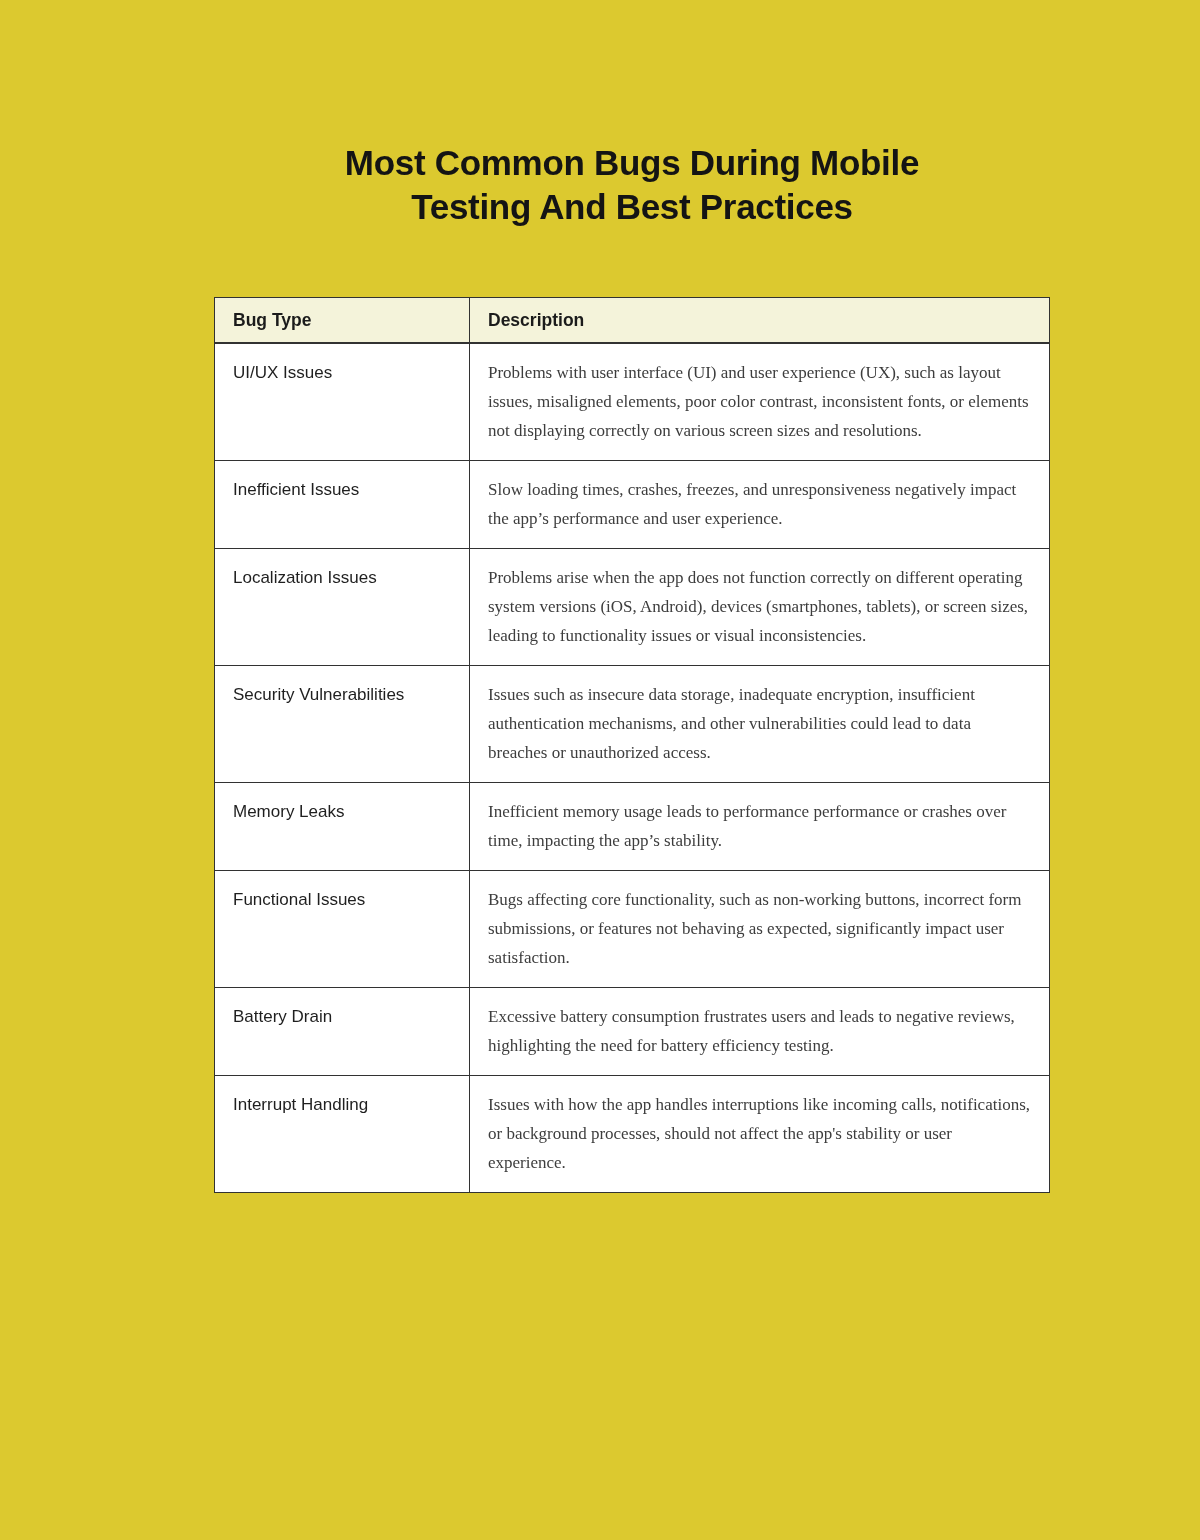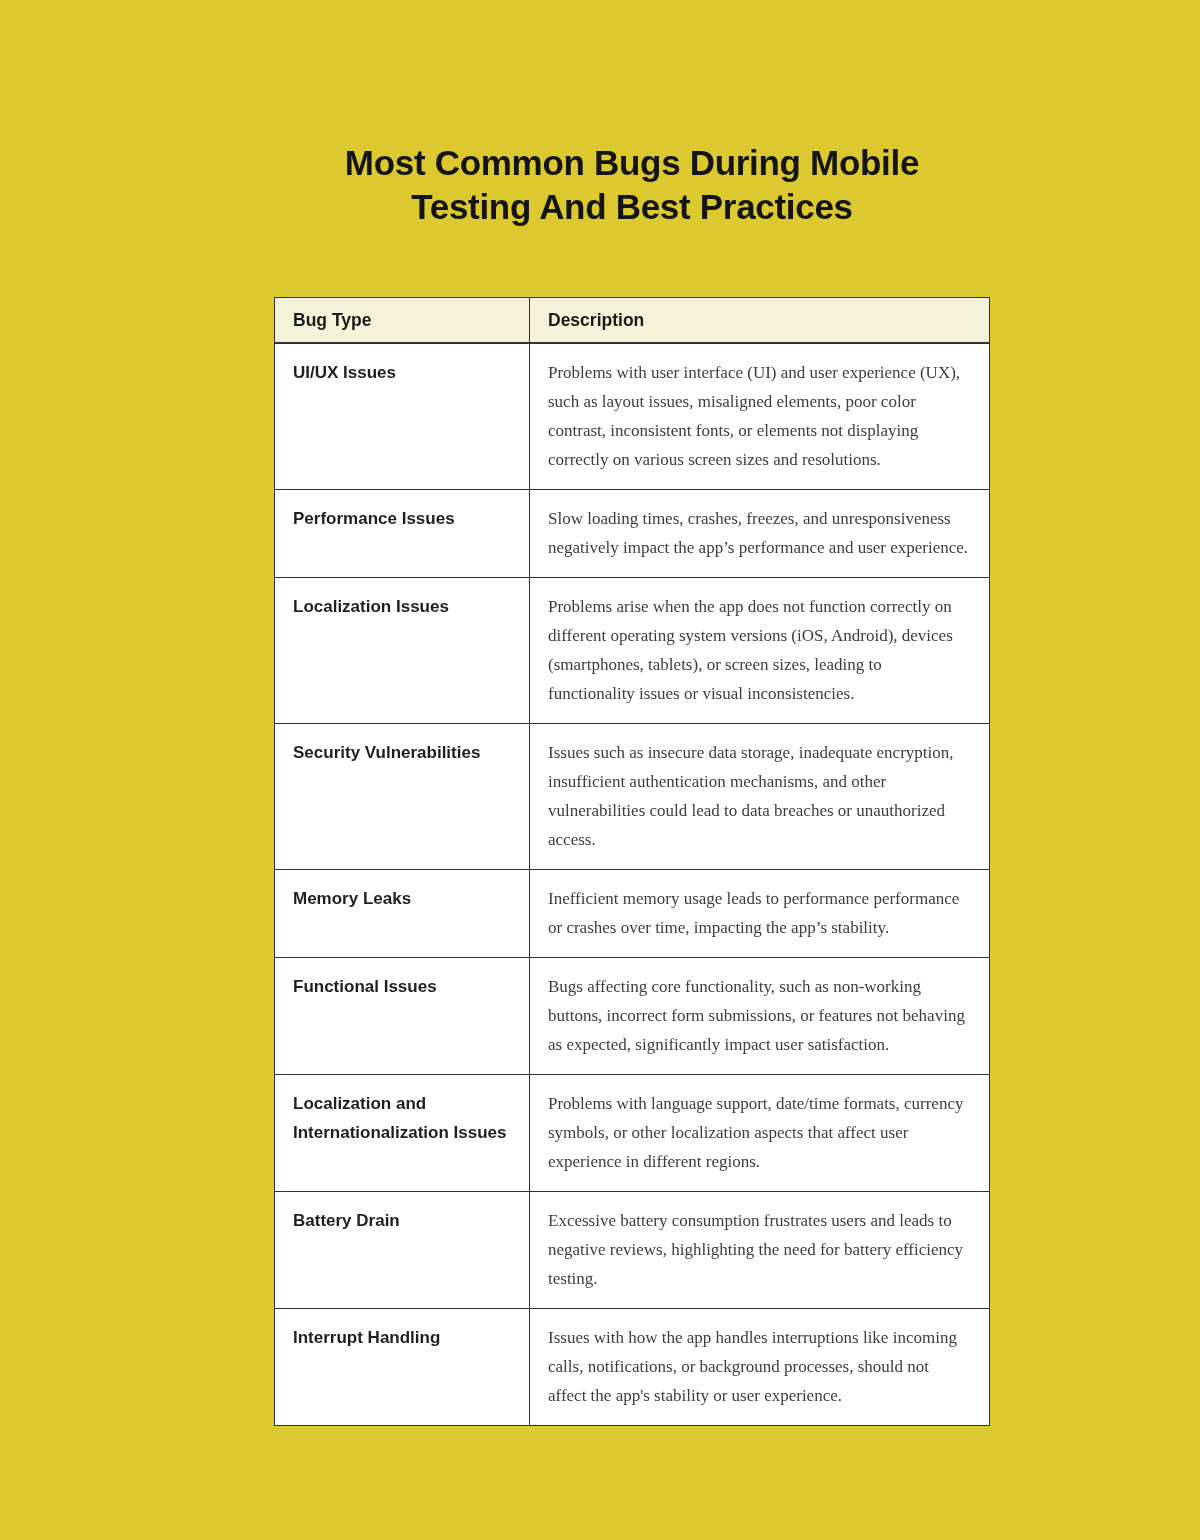--- a/index.html
+++ b/index.html
@@ -17,21 +17,21 @@
   .title {
     text-align: center;
     font-size: 35px;
     line-height: 44px;
     font-weight: 700;
     color: #141414;
     letter-spacing: -0.3px;
     margin-bottom: 52px;
   }
   table.bug-table {
-    width: 716px;
+    width: 836px;
     margin: 0 auto;
     border-collapse: collapse;
     background: #ffffff;
   }
   table.bug-table th,
   table.bug-table td {
     border: 1.5px solid #323232;
     vertical-align: top;
     text-align: left;
   }
@@ -43,21 +43,21 @@
     padding: 12px 18px 11px 18px;
     border-bottom-width: 2px;
   }
   table.bug-table td {
     padding: 14px 18px 15px 18px;
     font-size: 17px;
     line-height: 29px;
   }
   td.type {
     width: 255px;
-    font-weight: 700;
+    font-weight: 400;
     color: #1f1f1f;
   }
   td.desc {
     color: #3d3d3d;
     font-family: Liberation Serif, serif;
   }
 </style>
 </head>
 <body>
 
@@ -74,21 +74,21 @@
         <th class="desc-head">Description</th>
       </tr>
     </thead>
     <tbody>
   <tr>
     <td class="type">UI/UX Issues</td>
     <td class="desc">Problems with user interface (UI) and user experience (UX), such as layout issues, misaligned elements, poor color contrast, inconsistent fonts, or elements not displaying correctly on various screen sizes and resolutions.</td>
   </tr>
 
   <tr>
-    <td class="type">Performance Issues</td>
+    <td class="type">Inefficient Issues</td>
     <td class="desc">Slow loading times, crashes, freezes, and unresponsiveness negatively impact the app’s performance and user experience.</td>
   </tr>
 
   <tr>
     <td class="type">Localization Issues</td>
     <td class="desc">Problems arise when the app does not function correctly on different operating system versions (iOS, Android), devices (smartphones, tablets), or screen sizes, leading to functionality issues or visual inconsistencies.</td>
   </tr>
 
 
   <tr>
@@ -99,24 +99,20 @@
   <tr>
     <td class="type">Memory Leaks</td>
     <td class="desc">Inefficient memory usage leads to performance performance or crashes over time, impacting the app’s stability.</td>
   </tr>
 
   <tr>
     <td class="type">Functional Issues</td>
     <td class="desc">Bugs affecting core functionality, such as non-working buttons, incorrect form submissions, or features not behaving as expected, significantly impact user satisfaction.</td>
   </tr>
 
-  <tr>
-    <td class="type">Localization and Internationalization Issues</td>
-    <td class="desc">Problems with language support, date/time formats, currency symbols, or other localization aspects that affect user experience in different regions.</td>
-  </tr>
 
   <tr>
     <td class="type">Battery Drain</td>
     <td class="desc">Excessive battery consumption frustrates users and leads to negative reviews, highlighting the need for battery efficiency testing.</td>
   </tr>
 
   <tr>
     <td class="type">Interrupt Handling</td>
     <td class="desc">Issues with how the app handles interruptions like incoming calls, notifications, or background processes, should not affect the app's stability or user experience.</td>
   </tr>

